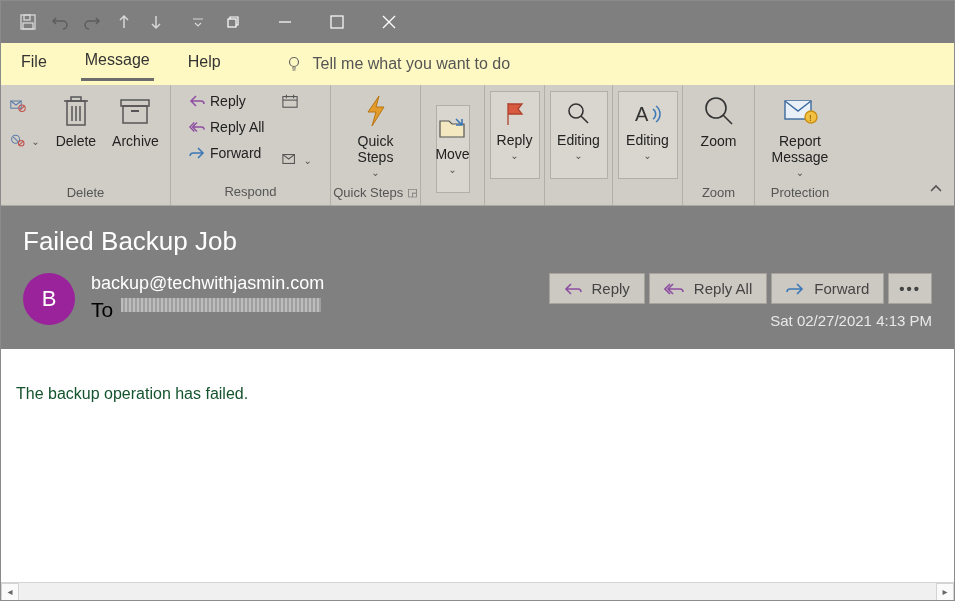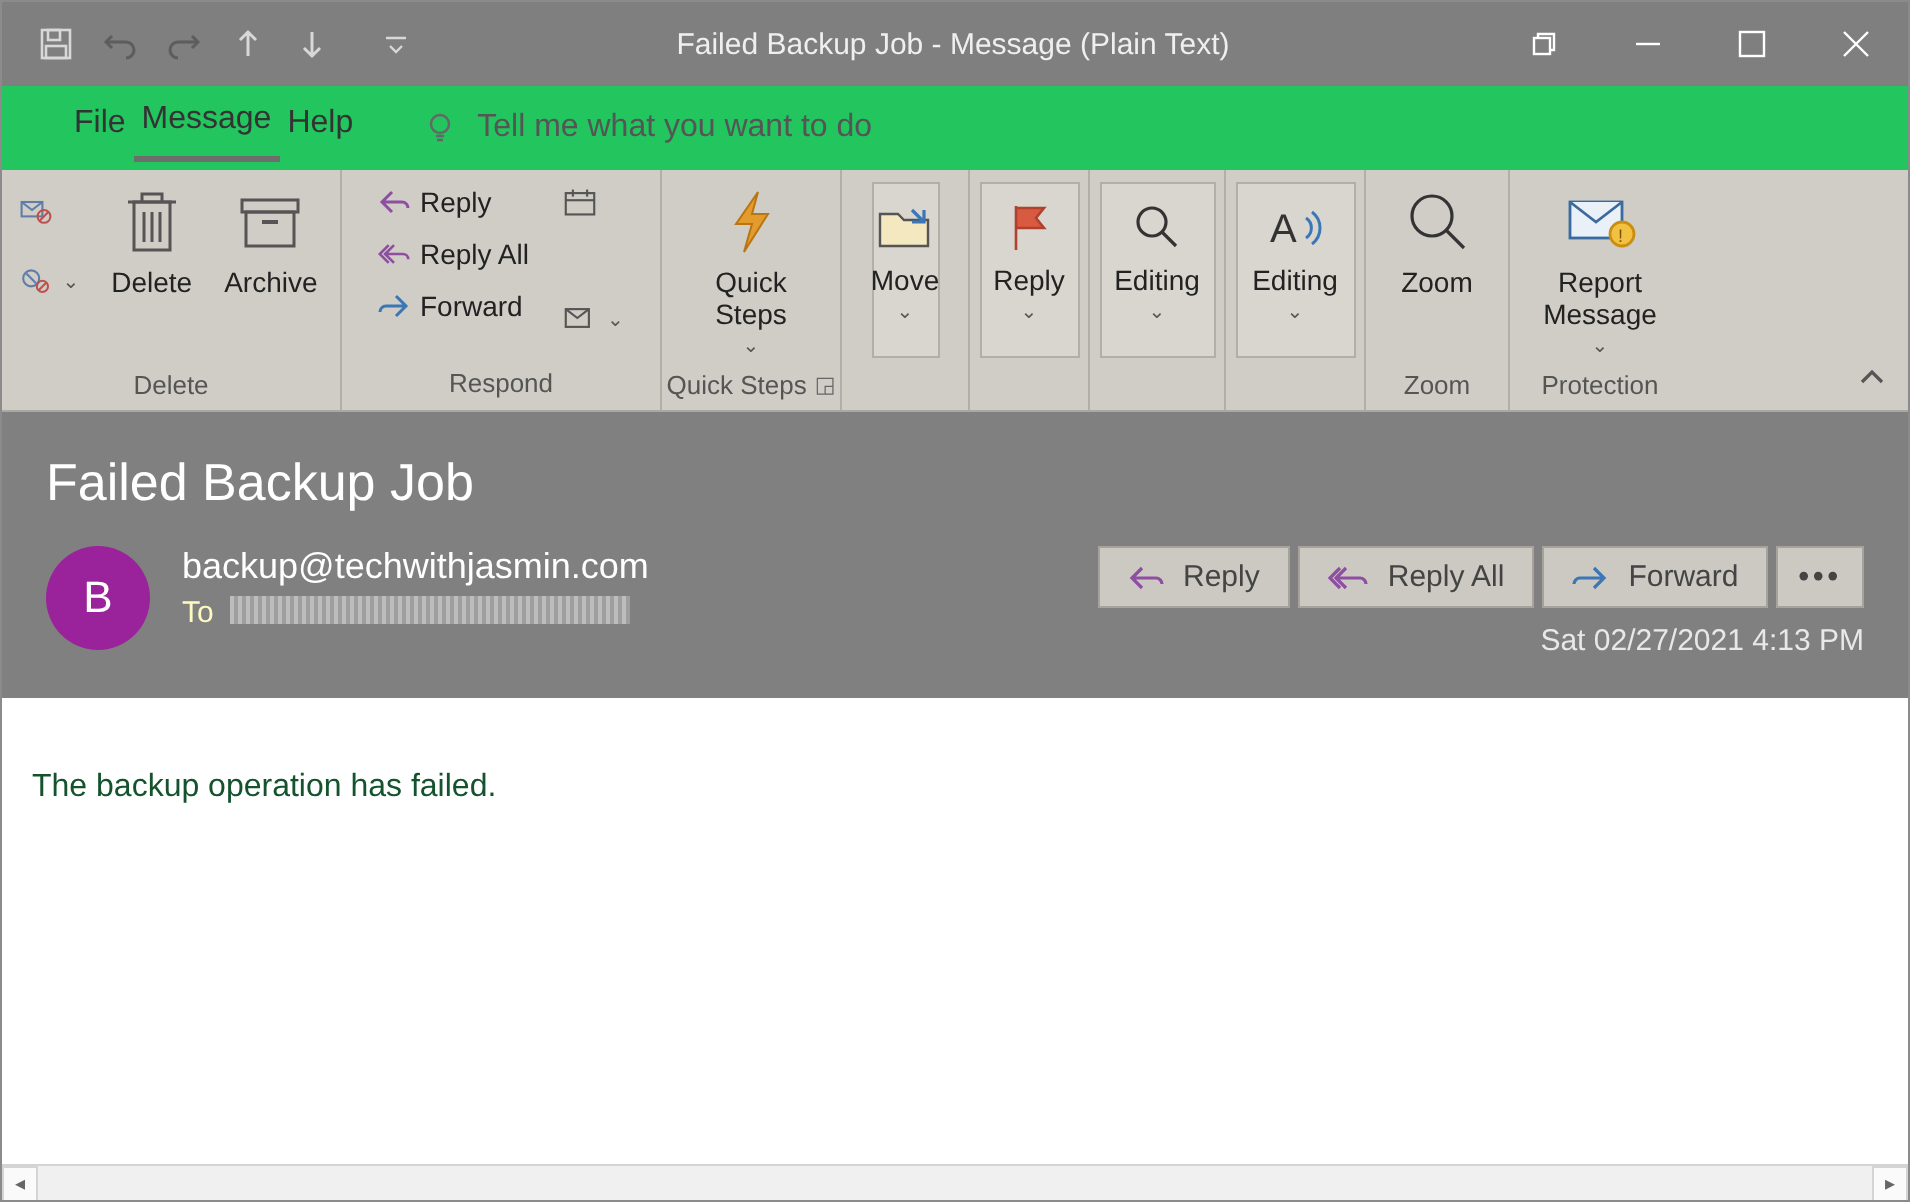--- a/index.html
+++ b/index.html
@@ -6,21 +6,21 @@
   body { width: 955px; height: 601px; background: #fff; overflow: hidden; display: flex; flex-direction: column; border: 1px solid #8b8b8b; }
   
   .titlebar { height: 42px; background: #7f7f7f; display: flex; align-items: center; color: #fff; font-size: 15px; }
   .titlebar .qat { display: flex; align-items: center; padding-left: 18px; gap: 14px; }
   .titlebar .qat-icon { width: 18px; height: 18px; color: #d3d3d3; display: flex; align-items:center; justify-content:center; }
   .titlebar .qat-disabled { color: #5d5d5d; }
   .titlebar .title { flex: 1; text-align: center; color: #efefef; }
   .titlebar .winbtns { display: flex; }
   .titlebar .winbtn { width: 52px; height: 42px; display: flex; align-items:center; justify-content:center; color:#fff; }
   
-  .menubar { height: 42px; background: #22c55e; display: flex; align-items: center; padding-left: 32px; font-size: 16px; color: #333; }
+  .menubar { height: 42px; background: #fef9c3; display: flex; align-items: center; padding-left: 16px; gap: 30px; font-size: 16px; color: #333; }
   .menubar .tab { padding: 4px 4px 9px 4px; }
   .menubar .tab.active { border-bottom: 3px solid #6d6d6d; font-weight: 400; }
   .tellme { display:flex; align-items:center; gap: 10px; color:#555; margin-left: 30px; }
   
   .ribbon { background: #cfcdc6; border-bottom: 1px solid #a9a9a2; display: flex; position: relative; height: 121px; }
   .group { display:flex; flex-direction: column; align-items: center; border-right: 1px solid #b0afa8; padding: 4px 0 2px 0; }
   .group-body { flex:1; display:flex; align-items: flex-start; padding: 0 8px; }
   .group-label { font-size: 13px; color: #555; padding-bottom: 2px; height:22px; display:flex; align-items:center; }
   .bigbtn { display:flex; flex-direction:column; align-items:center; justify-content: flex-start; padding: 4px 8px 0 8px; font-size: 14px; color:#222; height: 94px; }
   .bigbtn .bi { width:36px; height:36px; display:flex; align-items:center; justify-content:center; margin-bottom: 4px; }
@@ -31,21 +31,21 @@
   .chevron { font-size:10px; color:#555; margin-top:2px; }
   .launcher { font-size:11px; color:#666; margin-left:4px; }
   .collapse { position:absolute; right:8px; bottom:6px; width:20px; height:20px; display:flex; align-items:center; justify-content:center; color:#555; }
   
   .msghead { background: #808080; padding: 20px 22px 20px 22px; color: #fff; }
   .subject { font-size: 26px; font-weight: 300; color:#fff; margin-bottom: 16px; }
   .fromrow { display:flex; align-items: flex-start; }
   .avatar { width:52px; height:52px; border-radius:50%; background:#9a229b; color:#fff; display:flex; align-items:center; justify-content:center; font-size:22px; margin-right: 16px; }
   .fromtxt { flex:1; }
   .fromaddr { font-size:18px; color:#fff; }
-  .toline { font-size:15px; color:#fef9c3; margin-top:4px; display:flex; gap:8px; }
+  .toline { font-size:21px; color:#000000; margin-top:4px; display:flex; gap:8px; }
   .toline .redacted { width:200px; height:14px; background: repeating-linear-gradient(90deg,#bdbdbd,#bdbdbd 2px,#9f9f9f 2px,#9f9f9f 4px); }
   .actionrow { display:flex; gap:4px; align-items:center; }
   .msgbtn { background:#ccc9c2; border:1px solid #a5a39c; padding:6px 14px; display:flex; align-items:center; gap:10px; font-size:15px; color:#444; }
   .msgbtn.more { padding:6px 10px; letter-spacing:2px; font-weight:bold; }
   .daterow { text-align:center; font-size:15px; color:#e8e8e8; margin-top:8px; }
   .headright { display:flex; flex-direction:column; align-items:flex-end; }
   
   .msgbody { flex:1; background:#fff; padding: 24px 15px; font-size:16px; color:#14532d; overflow:auto;margin-top:12px; }
   
   .hscroll { height:18px; background:#f0f0f0; border-top:1px solid #d4d4d4; display:flex; align-items:center; }
@@ -83,23 +83,20 @@
     <span class="qat-icon">
       <svg width="16" height="16" viewBox="0 0 16 16" stroke="#d8d8d8" fill="none" stroke-width="1.5">
           <path d="M8 2 V14 M4 10 L8 14 L12 10"></path>
         </svg>
     </span>
     <span class="qat-icon" style="margin-left:10px">
       <svg width="12" height="12" viewBox="0 0 12 12" stroke="#d8d8d8" fill="none" stroke-width="1.2">
           <path d="M1 3 H11 M3 7 L6 10 L9 7"></path>
         </svg>
     </span>
-  </div>
-  <div class="title">
-    <span>Failed Backup Job</span><span>  -  </span><span>Message (Plain Text)</span>
   </div>
   <div class="winbtns">
     <div class="winbtn">
       <svg width="16" height="16" viewBox="0 0 16 16" stroke="#fff" fill="none" stroke-width="1.2">
           <rect x="3" y="5" width="8" height="8"></rect>
           <path d="M5 5 V3 H13 V11 H11"></path>
         </svg>
     </div>
     <div class="winbtn">
       <svg width="14" height="14" viewBox="0 0 14 14" stroke="#fff" stroke-width="1.2">
@@ -255,21 +252,21 @@
       </div>
     </div>
     <div class="group-label">
         <span>Quick Steps</span>
         <span class="launcher">◲</span>
       </div>
   </div>
 
   <div class="group" style="width:64px">
     <div class="group-body">
-      <div class="bigbtn" style="border:1px solid #b0afa8; background:#d8d6ce; margin-top:2px; height:88px; padding-top:8px; width:34px">
+      <div class="bigbtn" style="border:1px solid #b0afa8; background:#d8d6ce; margin-top:16px; height:88px; padding-top:8px; width:34px">
         <span class="bi" style="height:28px">
           <svg width="30" height="26" viewBox="0 0 30 26" stroke="#555" fill="#f3e8c0" stroke-width="1.2">
               <path d="M2 6 H11 L14 9 H26 V22 H2 Z"></path>
               <path d="M18 4 L24 10 M24 4 L24 10 L18 10" stroke="#3b77b7" fill="none" stroke-width="1.6"></path>
             </svg>
         </span>
         <span class="lbl">Move</span>
         <span class="chevron">⌄</span>
       </div>
     </div>

